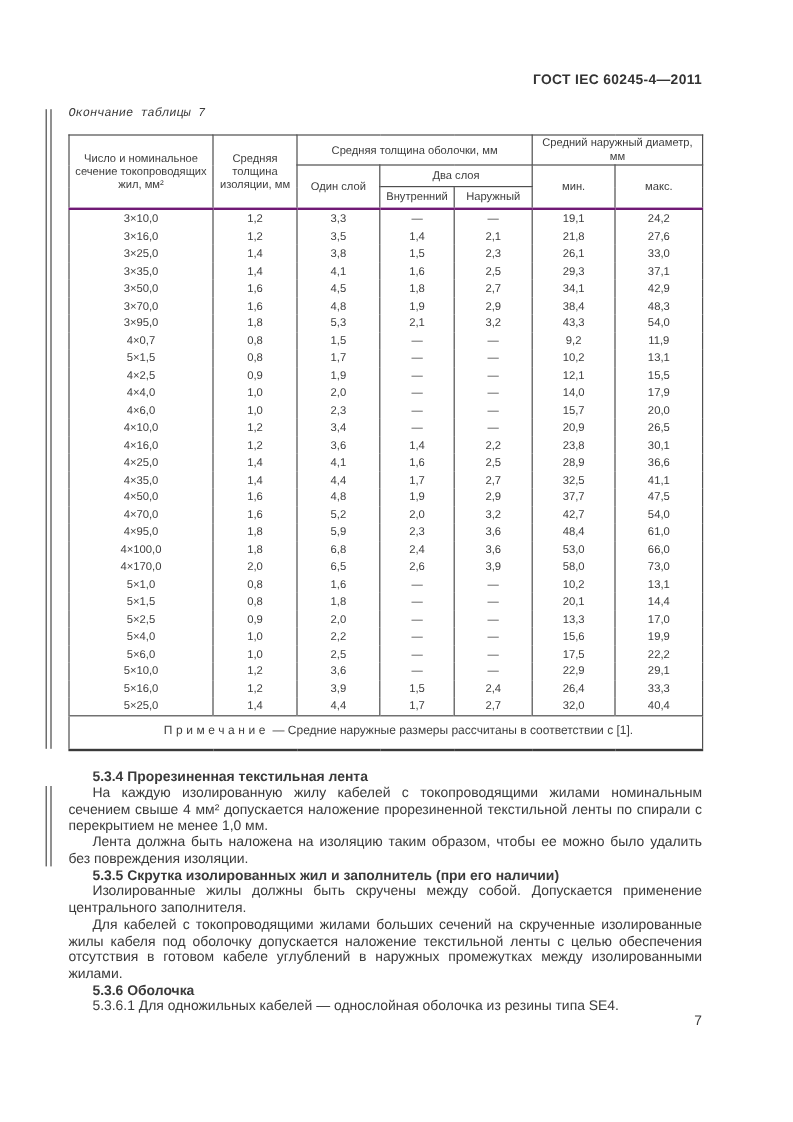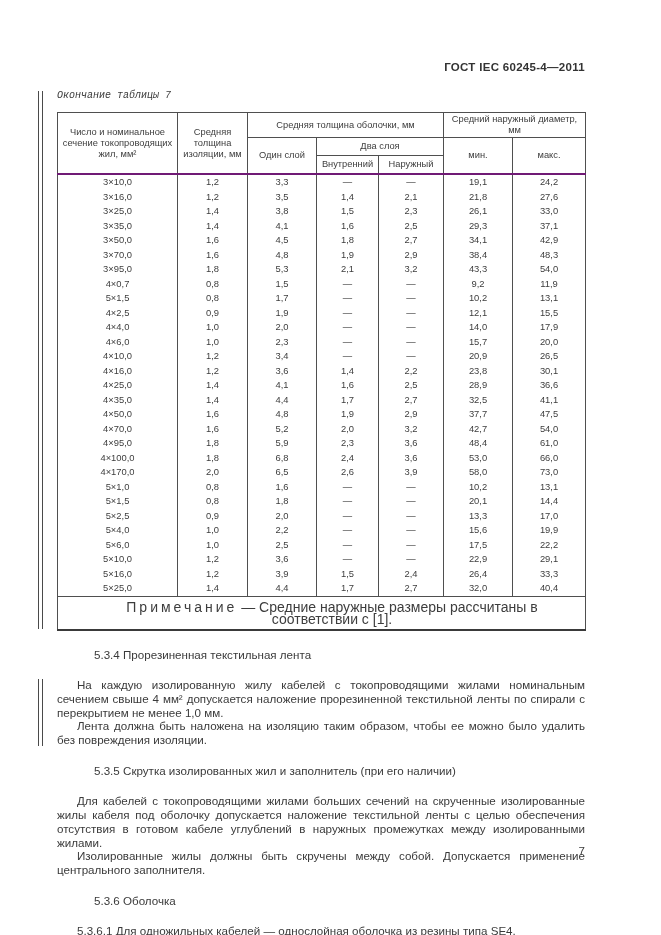--- a/index.html
+++ b/index.html
@@ -60,33 +60,33 @@
     line-height:14.5px;
   }
   table.spec tbody tr.first-data td { border-top:2px solid #701a75; }
   td.note-cell {
     border-top:1px solid #4f4f4f !important;
     border-bottom:2px solid #3a3a3a !important;
     text-align:center;
     height:19px !important;
     line-height:12px !important;
     padding:4px 6px 4px 27px !important;
-    font-size:14px;
+    font-size:10px;
   }
   .note-label { letter-spacing:3px; }
   .sections {
     margin-top:15px;
     font-size:11.6px;
     line-height:13.7px;
     text-align:justify;
   }
   .sec-heading {
-    font-weight:normal;
+    font-weight:bold;
     text-indent:20px;
-    margin:17px;
+    margin:0;
     text-align:left;
   }
   .sec-para { text-indent:20px; margin:0; }
   .cb-group { position:relative; }
   .page-number {
     position:absolute;
     left:57px; top:845px; width:528px;
     text-align:right;
     font-size:11.5px;
     color:#3a3a3a;
@@ -410,22 +410,22 @@
     <div class="sections">
       <p class="sec-heading">5.3.4 Прорезиненная текстильная лента</p>
 
       <div class="cb-group">
         <div class="change-bar bar-paras"></div>
         <p class="sec-para">На каждую изолированную жилу кабелей с токопроводящими жилами номинальным сечением свыше 4 мм² допускается наложение прорезиненной текстильной ленты по спирали с перекрытием не менее 1,0 мм.</p>
         <p class="sec-para">Лента должна быть наложена на изоляцию таким образом, чтобы ее можно было удалить без повреждения изоляции.</p>
       </div>
 
       <p class="sec-heading">5.3.5 Скрутка изолированных жил и заполнитель (при его наличии)</p>
+      <p class="sec-para">Изолированные жилы должны быть скручены между собой. Допускается применение центрального заполнителя.</p>
       <p class="sec-para">Для кабелей с токопроводящими жилами больших сечений на скрученные изолированные жилы кабеля под оболочку допускается наложение текстильной ленты с целью обеспечения отсутствия в готовом кабеле углублений в наружных промежутках между изолированными жилами.</p>
-      <p class="sec-para">Изолированные жилы должны быть скручены между собой. Допускается применение центрального заполнителя.</p>
 
       <p class="sec-heading">5.3.6 Оболочка</p>
       <p class="sec-para">5.3.6.1 Для одножильных кабелей — однослойная оболочка из резины типа SE4.</p>
     </div>
 
   </div>
 
   <div class="page-number">7</div>
 </div>
 

